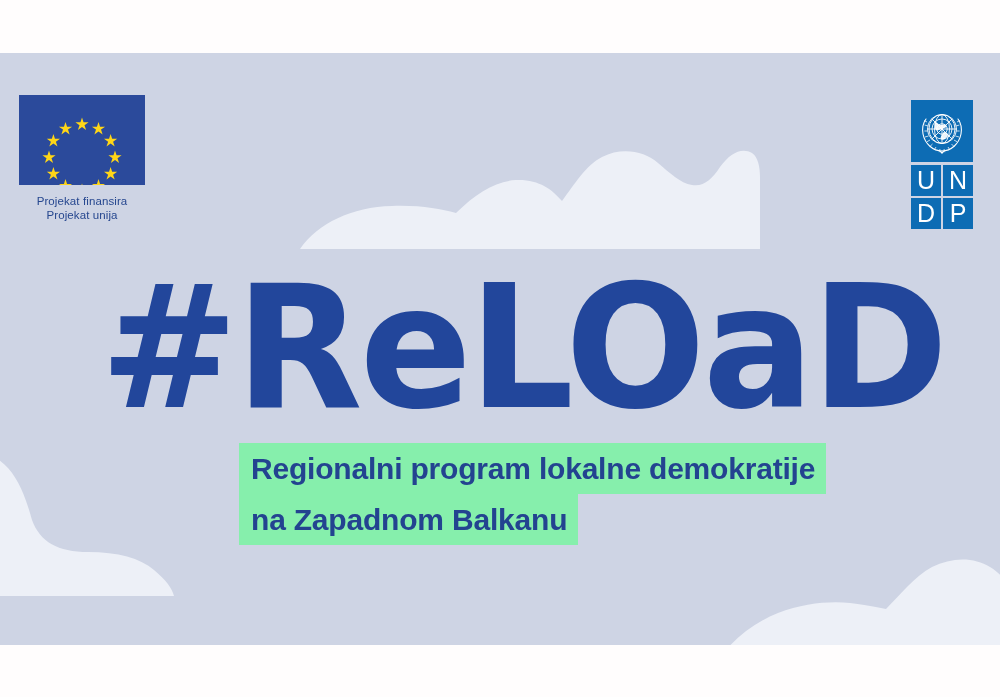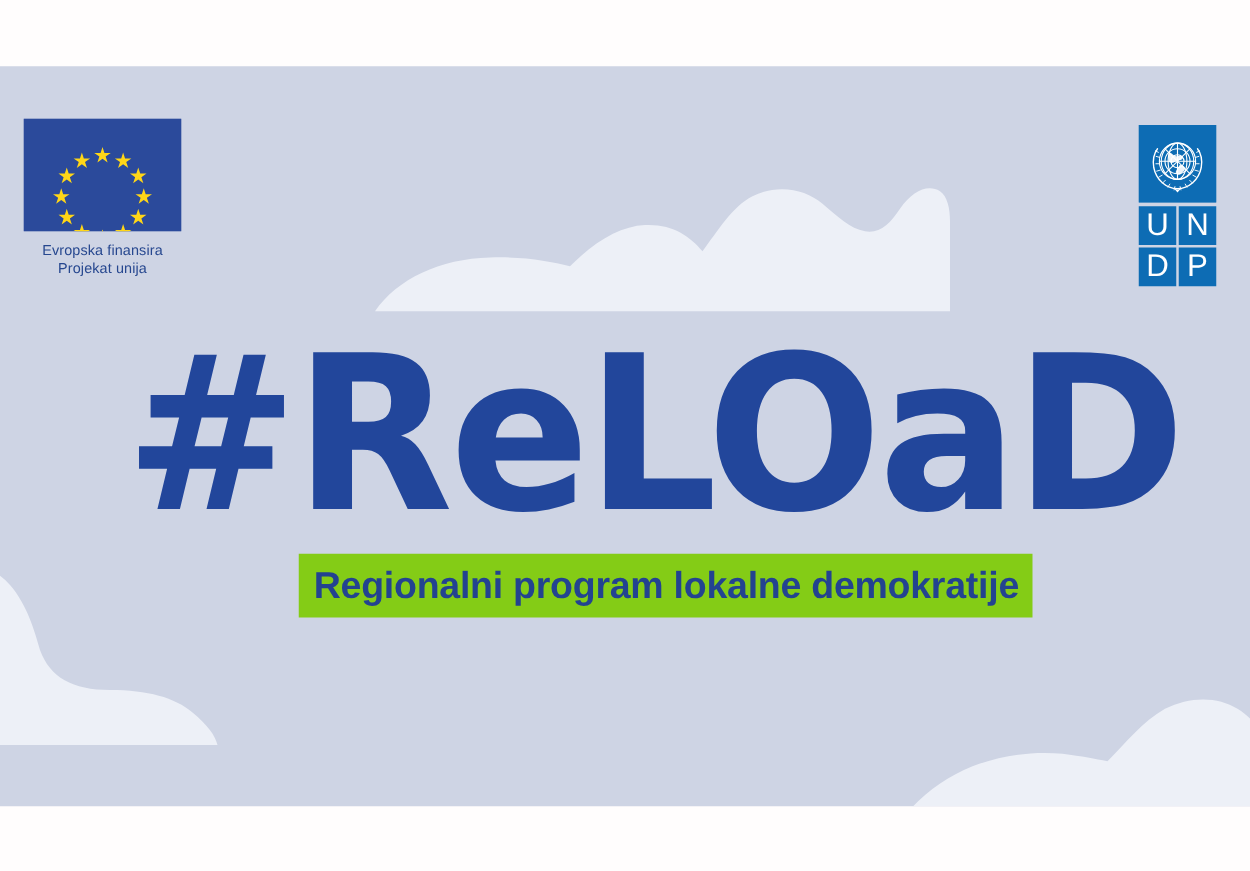--- a/index.html
+++ b/index.html
@@ -118,21 +118,21 @@
   .subtitle {
     position: absolute;
     left: 239px;
     top: 443px;
     width: 640px;
   }
   .subtitle-line {
     display: block;
     width: -moz-fit-content;
     width: fit-content;
-    background: #84cc16;
+    background: #86efac;
     color: #234390;
     font-family: "Liberation Sans", sans-serif;
     font-weight: bold;
     font-size: 30px;
     line-height: 51px;
     padding: 0 11px 0 12px;
     white-space: nowrap;
     letter-spacing: -0.2px;
   }
 </style>
@@ -179,21 +179,21 @@
         <polygon points="79.5,84.1 81.05,88.9 86.1,88.9 82,91.8 83.6,96.6 79.5,93.6 75.4,96.6 77,91.8 72.9,88.9 77.95,88.9"></polygon>
         <polygon points="63,88.5 64.55,93.3 69.6,93.3 65.5,96.2 67.1,101 63,98 58.9,101 60.5,96.2 56.4,93.3 61.45,93.3"></polygon>
         <polygon points="46.5,84.1 48.05,88.9 53.1,88.9 49,91.8 50.6,96.6 46.5,93.6 42.4,96.6 44,91.8 39.9,88.9 44.95,88.9"></polygon>
         <polygon points="34.4,72 35.95,76.8 41,76.8 36.9,79.7 38.5,84.5 34.4,81.5 30.3,84.5 31.9,79.7 27.8,76.8 32.85,76.8"></polygon>
         <polygon points="30,55.5 31.55,60.3 36.6,60.3 32.5,63.2 34.1,68 30,65 25.9,68 27.5,63.2 23.4,60.3 28.45,60.3"></polygon>
         <polygon points="34.4,39 35.95,43.8 41,43.8 36.9,46.7 38.5,51.5 34.4,48.5 30.3,51.5 31.9,46.7 27.8,43.8 32.85,43.8"></polygon>
         <polygon points="46.5,26.9 48.05,31.7 53.1,31.7 49,34.6 50.6,39.4 46.5,36.4 42.4,39.4 44,34.6 39.9,31.7 44.95,31.7"></polygon>
       </g>
     </svg>
     <div class="eu-caption">
-      <span>Evropska finansira</span>
+      <span>Projekat finansira</span>
       <span>Projekat unija</span>
     </div>
   </div>
 
   <div class="undp">
     <svg class="undp-emblem" viewBox="0 0 62 62">
       <rect x="0" y="0" width="62" height="62" fill="#0d6cb4"></rect>
       <g stroke="#ffffff" stroke-width="0.9" fill="none">
         <circle cx="31" cy="29" r="14.5"></circle>
         <circle cx="31" cy="29" r="10"></circle>
@@ -224,15 +224,16 @@
       <div class="undp-cell">N</div>
       <div class="undp-cell">D</div>
       <div class="undp-cell">P</div>
     </div>
   </div>
 
   <div class="title">#ReLOaD</div>
 
   <div class="subtitle">
     <span class="subtitle-line">Regionalni program lokalne demokratije</span>
+    <span class="subtitle-line">na Zapadnom Balkanu</span>
   </div>
 
 </div>
 
 </body></html>

